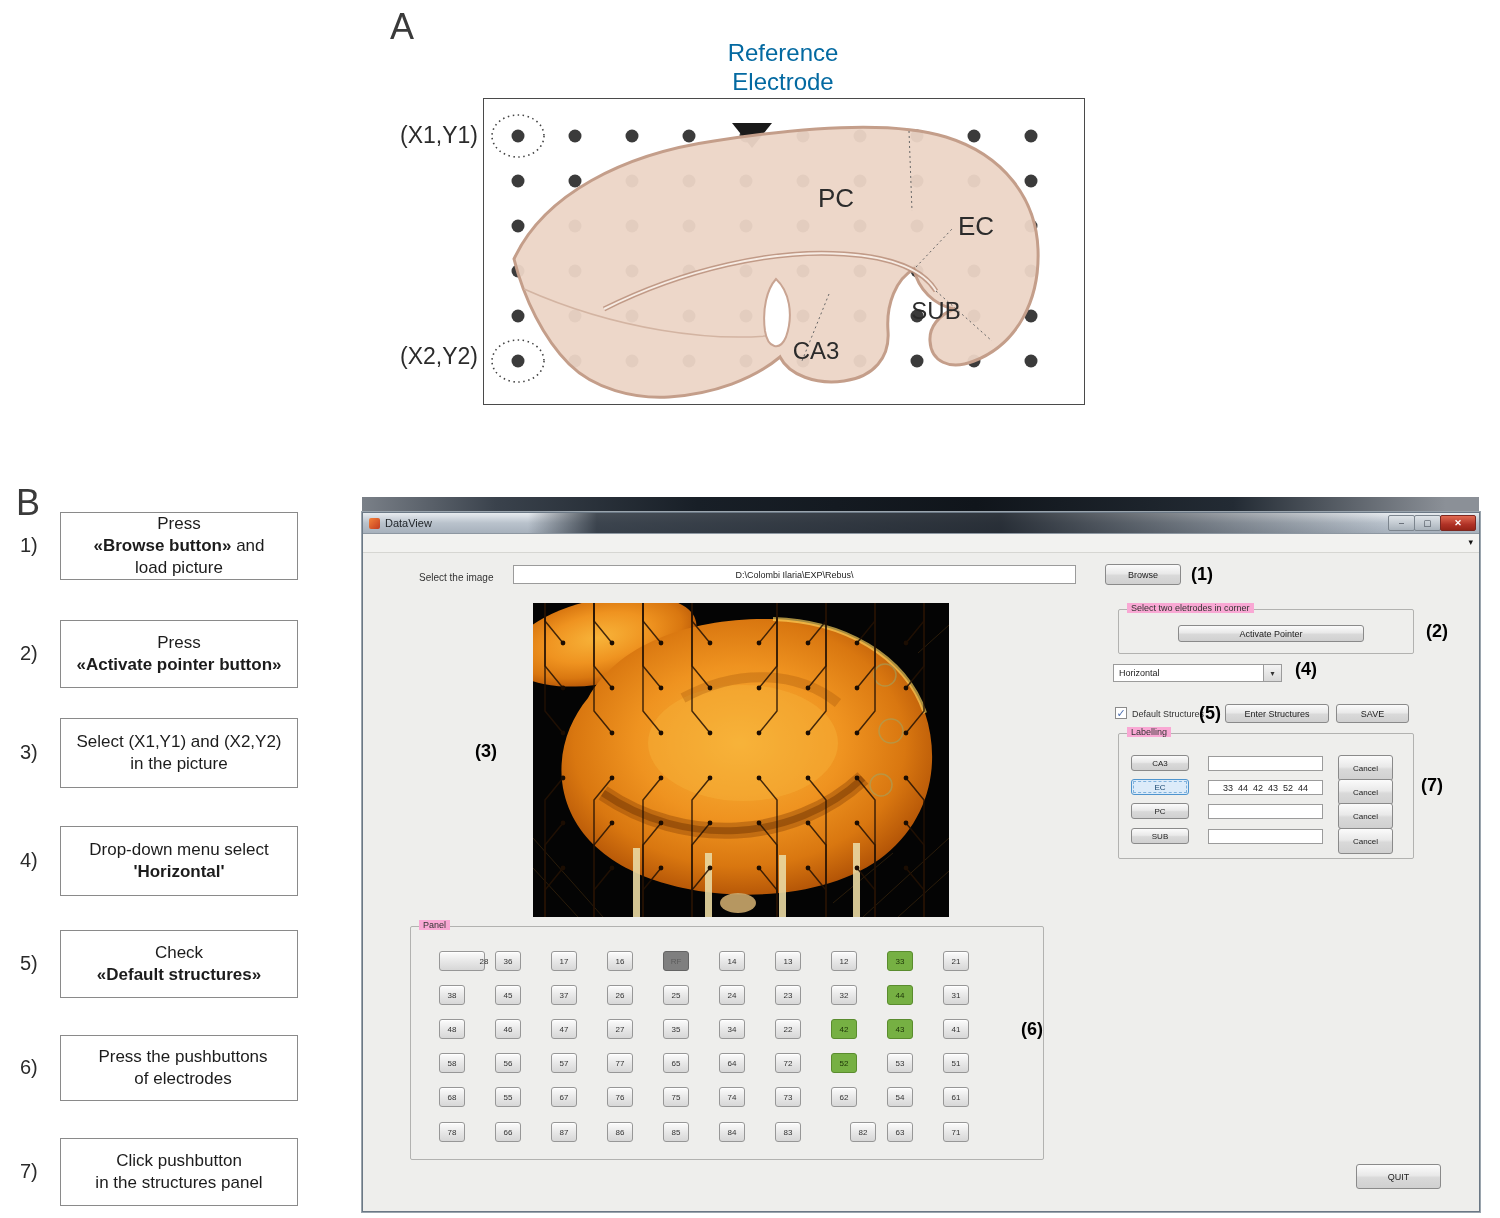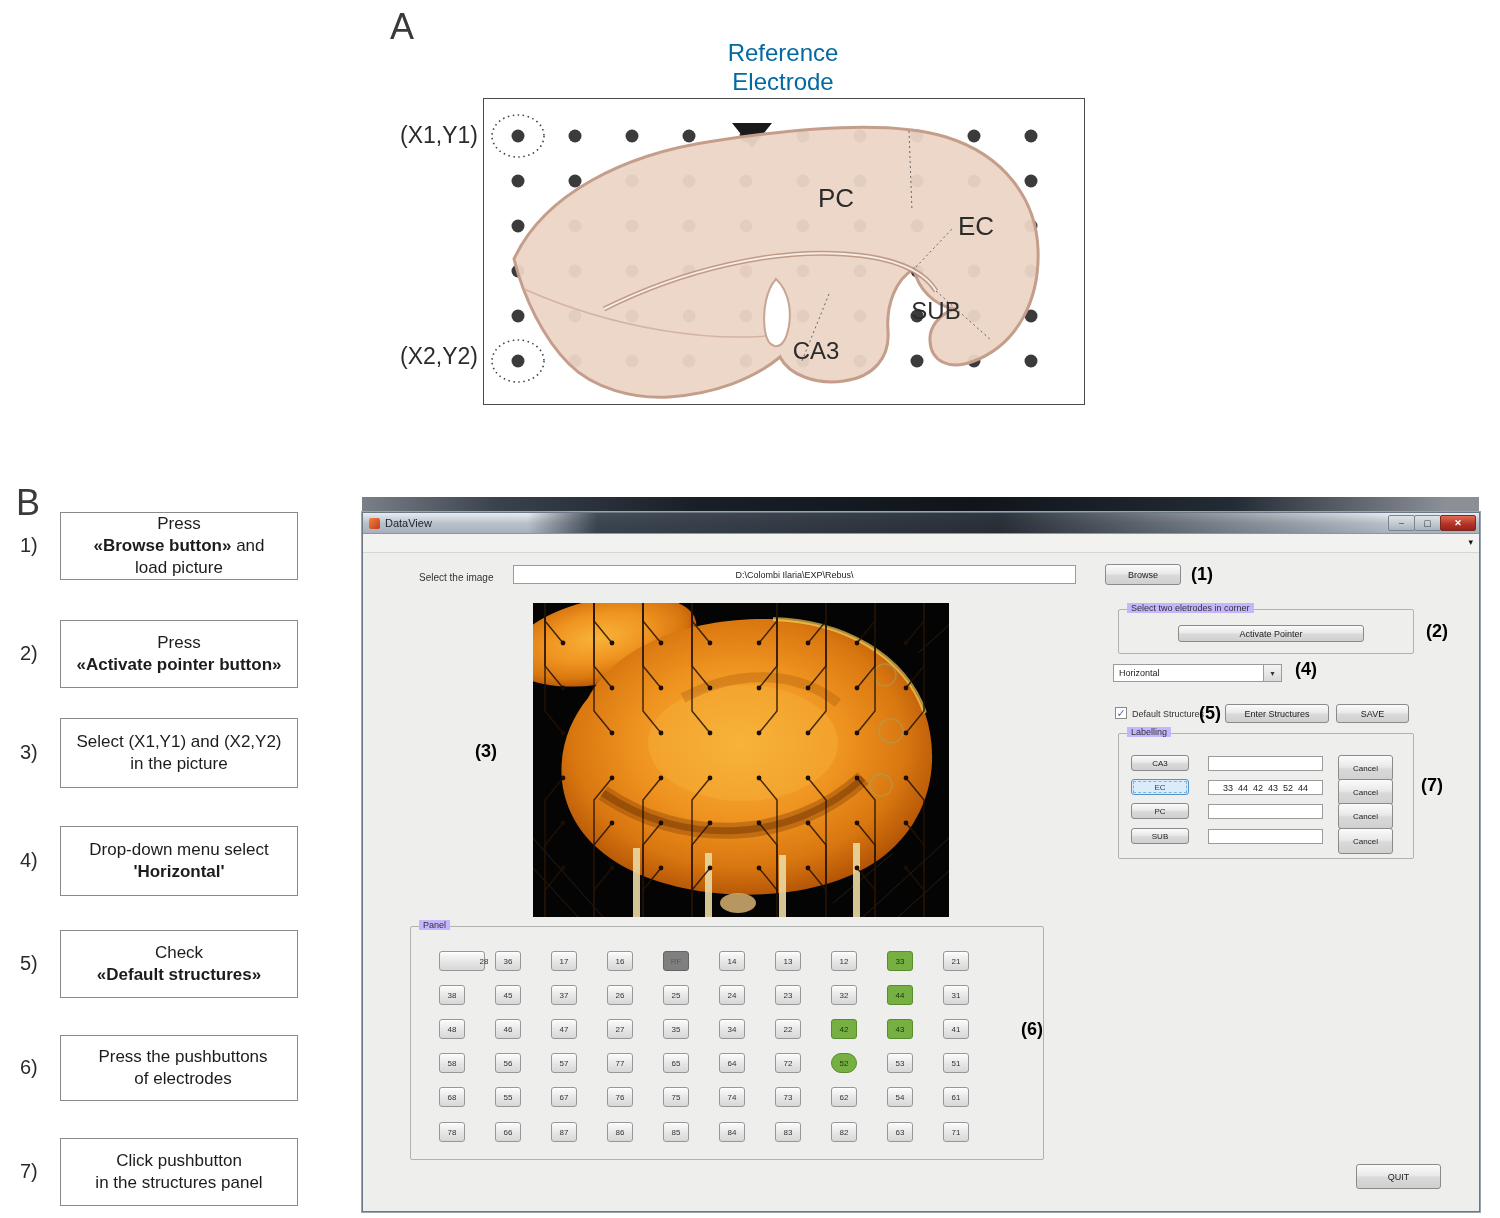--- a/index.html
+++ b/index.html
@@ -32,21 +32,21 @@
   .winctl.red{width:34px;border:1px solid #7c2720;color:#fff;font-size:9px;font-weight:bold;}
   .toolbar{height:18px;background:#f2f2f0;border-bottom:1px solid #d6d6d2;position:relative;}
   .tb-arrow{position:absolute;right:6px;top:3px;font-size:9px;color:#111;}
   .ui-label{font-size:10px;color:#333;}
   .field{background:#fff;border:1px solid #9b9b9b;font-size:9px;color:#222;
          display:flex;align-items:center;justify-content:center;white-space:pre;box-sizing:border-box;}
   .btn{background:linear-gradient(#fbfbfb,#e9e9e9 45%,#d9d9d9 55%,#d0d0d0);border:1px solid #8a8a8a;
        border-radius:3px;font-size:9px;color:#222;display:flex;align-items:center;justify-content:center;
        box-sizing:border-box;}
   .groupbox{border:1px solid #b2b2b0;border-radius:2px;}
-  .legend{position:absolute;top:-7px;left:8px;background:#c4b5fd;padding:0 4px;font-size:9px;color:#333;}
+  .legend{position:absolute;top:-7px;left:8px;background:#f9a8d4;padding:0 4px;font-size:9px;color:#333;}
   .combo{background:#fff;border:1px solid #9b9b9b;display:flex;align-items:center;box-sizing:border-box;}
   .combo-text{font-size:9px;margin-left:5px;flex:1;}
   .combo-btn{width:17px;align-self:stretch;background:linear-gradient(#f4f4f4,#d8d8d8);
              border-left:1px solid #9b9b9b;display:flex;align-items:center;justify-content:center;
              font-size:8px;color:#333;}
   .checkbox{width:12px;height:12px;background:#fff;border:1px solid #8a8a8a;display:flex;
             align-items:center;justify-content:center;font-size:11px;color:#4d6fae;box-sizing:border-box;}
   .ann{font-weight:bold;font-size:18px;color:#000;}
   .grid-btn{position:absolute;width:26px;height:20px;border-radius:3px;font-size:8px;
             display:flex;align-items:center;justify-content:center;box-sizing:border-box;
@@ -443,40 +443,40 @@
       <div class="grid-btn selected" style="left: 468px; top: 506px;">42</div>
       <div class="grid-btn selected" style="left: 524px; top: 506px;">43</div>
       <div class="grid-btn" style="left: 580px; top: 506px;">41</div>
       <div class="grid-btn" style="left: 76px; top: 540px;">58</div>
       <div class="grid-btn" style="left: 132px; top: 540px;">56</div>
       <div class="grid-btn" style="left: 188px; top: 540px;">57</div>
       <div class="grid-btn" style="left: 244px; top: 540px;">77</div>
       <div class="grid-btn" style="left: 300px; top: 540px;">65</div>
       <div class="grid-btn" style="left: 356px; top: 540px;">64</div>
       <div class="grid-btn" style="left: 412px; top: 540px;">72</div>
-      <div class="grid-btn selected" style="left: 468px; top: 540px; border-radius: 10px;">52</div>
+      <div class="grid-btn selected" style="left: 468px; top: 540px;">52</div>
       <div class="grid-btn" style="left: 524px; top: 540px;">53</div>
       <div class="grid-btn" style="left: 580px; top: 540px;">51</div>
       <div class="grid-btn" style="left: 76px; top: 574px;">68</div>
       <div class="grid-btn" style="left: 132px; top: 574px;">55</div>
       <div class="grid-btn" style="left: 188px; top: 574px;">67</div>
       <div class="grid-btn" style="left: 244px; top: 574px;">76</div>
       <div class="grid-btn" style="left: 300px; top: 574px;">75</div>
       <div class="grid-btn" style="left: 356px; top: 574px;">74</div>
       <div class="grid-btn" style="left: 412px; top: 574px;">73</div>
       <div class="grid-btn" style="left: 468px; top: 574px;">62</div>
       <div class="grid-btn" style="left: 524px; top: 574px;">54</div>
       <div class="grid-btn" style="left: 580px; top: 574px;">61</div>
       <div class="grid-btn" style="left: 76px; top: 609px;">78</div>
       <div class="grid-btn" style="left: 132px; top: 609px;">66</div>
       <div class="grid-btn" style="left: 188px; top: 609px;">87</div>
       <div class="grid-btn" style="left: 244px; top: 609px;">86</div>
       <div class="grid-btn" style="left: 300px; top: 609px;">85</div>
       <div class="grid-btn" style="left: 356px; top: 609px;">84</div>
       <div class="grid-btn" style="left: 412px; top: 609px;">83</div>
-      <div class="grid-btn" style="left: 468px; top: 609px;">82</div>
+      <div class="grid-btn" style="left: 487px; top: 609px;">82</div>
       <div class="grid-btn" style="left: 524px; top: 609px;">63</div>
       <div class="grid-btn" style="left: 580px; top: 609px;">71</div>
     </div>
   <div class="abs ann" style="left:658px;top:506px;">(6)</div>
 
   <div class="abs btn" style="left:993px;top:651px;width:85px;height:25px;">QUIT</div>
 </div>
 
 </body></html>

